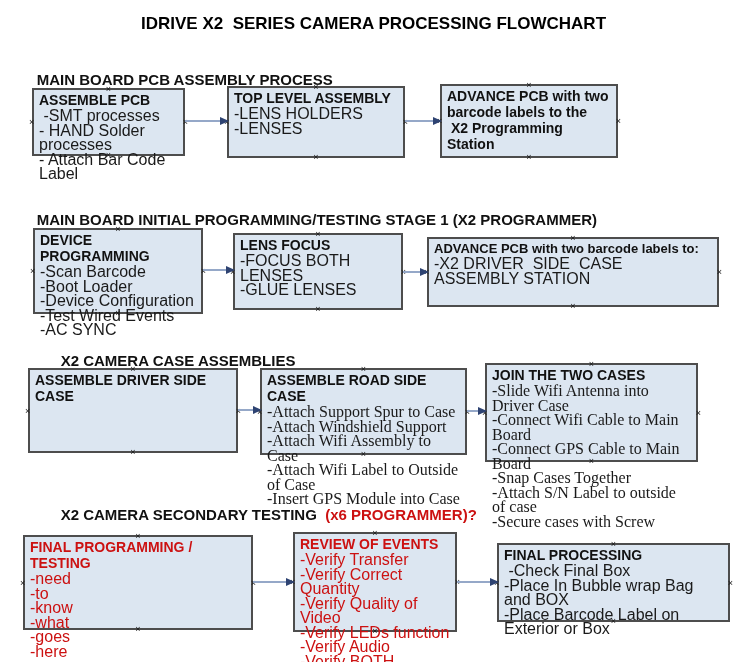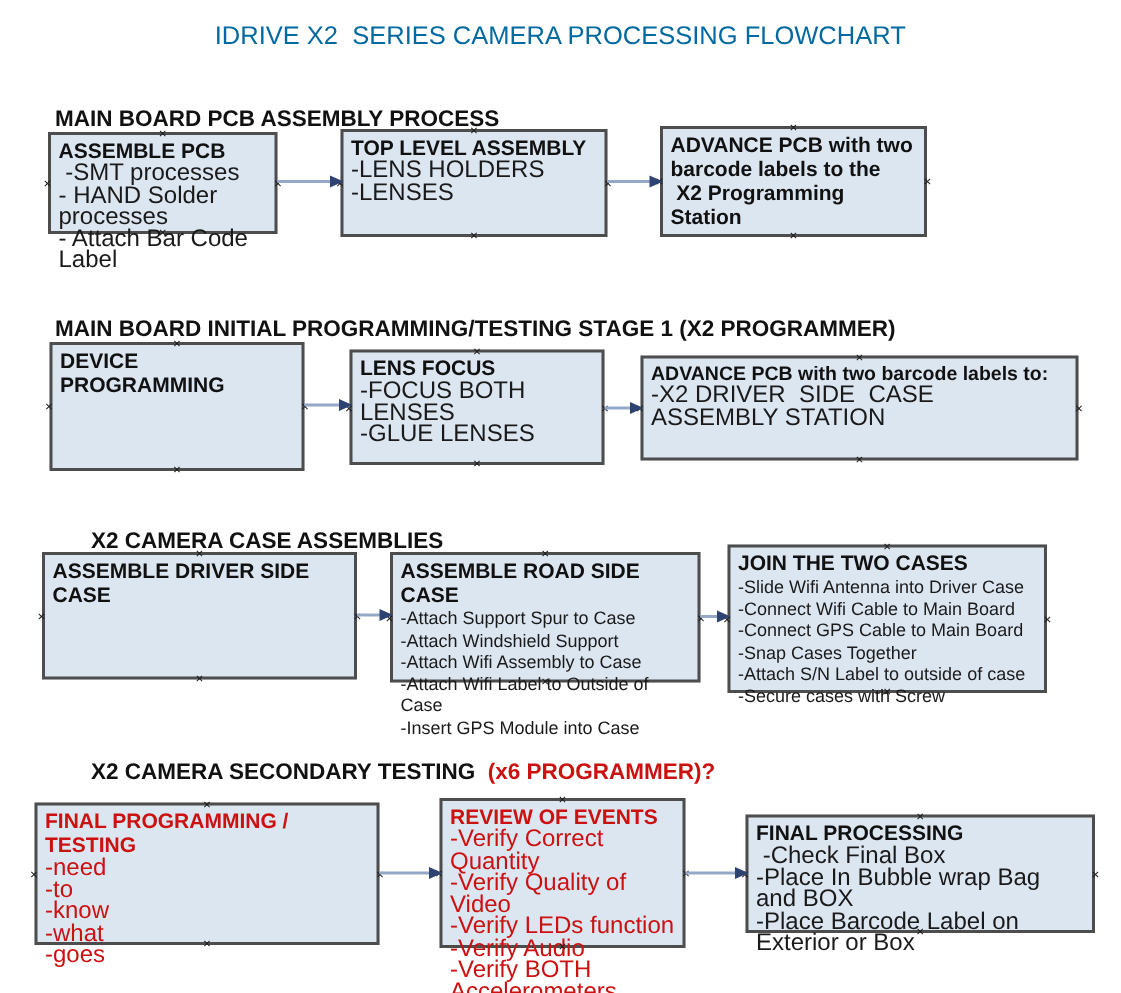--- a/index.html
+++ b/index.html
@@ -8,21 +8,21 @@
     background:#ffffff;
   }
   .canvas {
     position:relative;
     width:747px; height:662px;
     background:#ffffff;
     overflow:hidden;
   }
   .page-title {
     position:absolute; left:0; top:14px; width:747px;
-    text-align:center; font-size:17px; font-weight:normal; color:#0369a1;
+    text-align:center; font-size:17px; font-weight:bold; color:#000000;
     white-space:pre;
   }
   .heading {
     position:absolute; font-size:15px; font-weight:bold; color:#111;
     white-space:pre;
   }
   .heading .red { color:#cc1111; }
   .box {
     position:absolute;
     background:#dce6f1;
@@ -33,21 +33,21 @@
   }
   .box-title {
     font-size:14px; font-weight:bold; color:#111;
     line-height:16px; white-space:pre-wrap;
   }
   .box-title.narrow { font-size:13px; line-height:15px; }
   .box-items { margin-top:1px; }
   .box-item {
     font-size:16px; color:#1a1a1a; line-height:14.5px; white-space:pre-wrap;
   }
-  .small .box-item { font-size:12px; }
+  .small .box-item { font-size:16px;font-family:Liberation Serif, serif; }
   .red-box .box-title, .red-box .box-item { color:#cc1111; }
   .connector {
     position:absolute; height:2px; background:#95a8c8;
   }
   .connector::after {
     content:''; position:absolute; right:-2px; top:-3px;
     width:0; height:0;
     border-left:9px solid #2e4372;
     border-top:4px solid transparent;
     border-bottom:4px solid transparent;
@@ -109,20 +109,27 @@
 
   <div class="connector" style="left:185px; top:120px; width:42px;"></div>
   <div class="connector" style="left:405px; top:120px; width:35px;"></div>
 
   <div class="heading" style="left:20px; top:194px;">
     <span>MAIN BOARD INITIAL PROGRAMMING/TESTING STAGE 1 (X2 PROGRAMMER)</span>
   </div>
 
   <div class="box" style="left:33px; top:228px; width:170px; height:86px;">
     <div class="box-title">DEVICE PROGRAMMING</div>
+    <div class="box-items">
+        <div class="box-item">-Scan Barcode</div>
+        <div class="box-item">-Boot Loader</div>
+        <div class="box-item">-Device Configuration</div>
+        <div class="box-item">-Test Wired Events</div>
+        <div class="box-item">-AC SYNC</div>
+      </div>
   <span class="anchor anchor-t">×</span>
       <span class="anchor anchor-b">×</span>
       <span class="anchor anchor-l">×</span>
       <span class="anchor anchor-r">×</span>
     </div>
 
   <div class="box" style="left:233px; top:233px; width:170px; height:77px;">
     <div class="box-title">LENS FOCUS</div>
     <div class="box-items">
         <div class="box-item">-FOCUS BOTH LENSES</div>
@@ -199,30 +206,32 @@
   </div>
 
   <div class="box red-box" style="left:23px; top:535px; width:230px; height:95px;">
     <div class="box-title">FINAL PROGRAMMING / TESTING</div>
     <div class="box-items">
         <div class="box-item">-need</div>
         <div class="box-item">-to</div>
         <div class="box-item">-know</div>
         <div class="box-item">-what</div>
         <div class="box-item">-goes</div>
+        <div class="box-item">-here</div>
       </div>
   <span class="anchor anchor-t">×</span>
       <span class="anchor anchor-b">×</span>
       <span class="anchor anchor-l">×</span>
       <span class="anchor anchor-r">×</span>
     </div>
 
   <div class="box red-box" style="left:293px; top:532px; width:164px; height:100px;">
     <div class="box-title">REVIEW OF EVENTS</div>
     <div class="box-items">
+        <div class="box-item">-Verify Transfer</div>
         <div class="box-item">-Verify Correct Quantity</div>
         <div class="box-item">-Verify Quality of Video</div>
         <div class="box-item">-Verify LEDs function</div>
         <div class="box-item">-Verify Audio</div>
         <div class="box-item">-Verify BOTH Accelerometers</div>
         <div class="box-item">-Test of accessory ports?</div>
       </div>
   <span class="anchor anchor-t">×</span>
       <span class="anchor anchor-b">×</span>
       <span class="anchor anchor-l">×</span>

